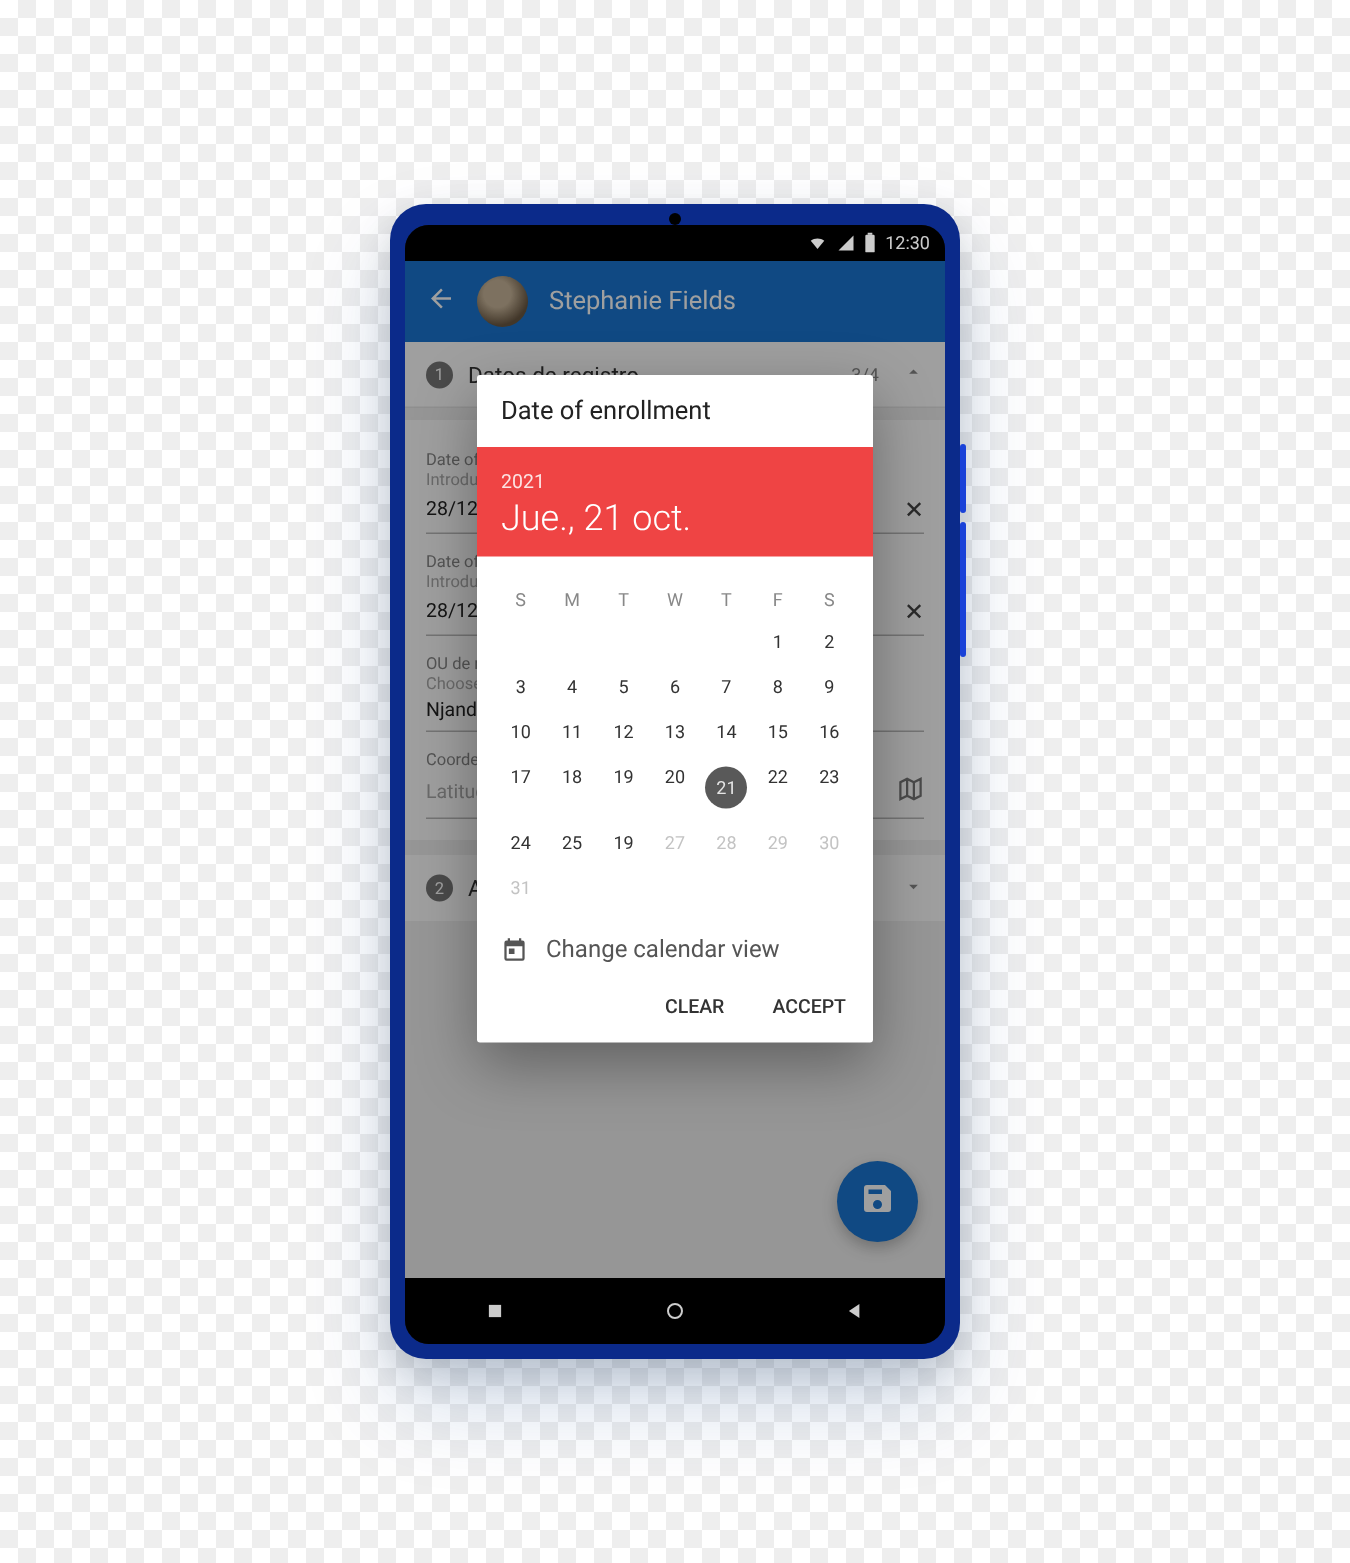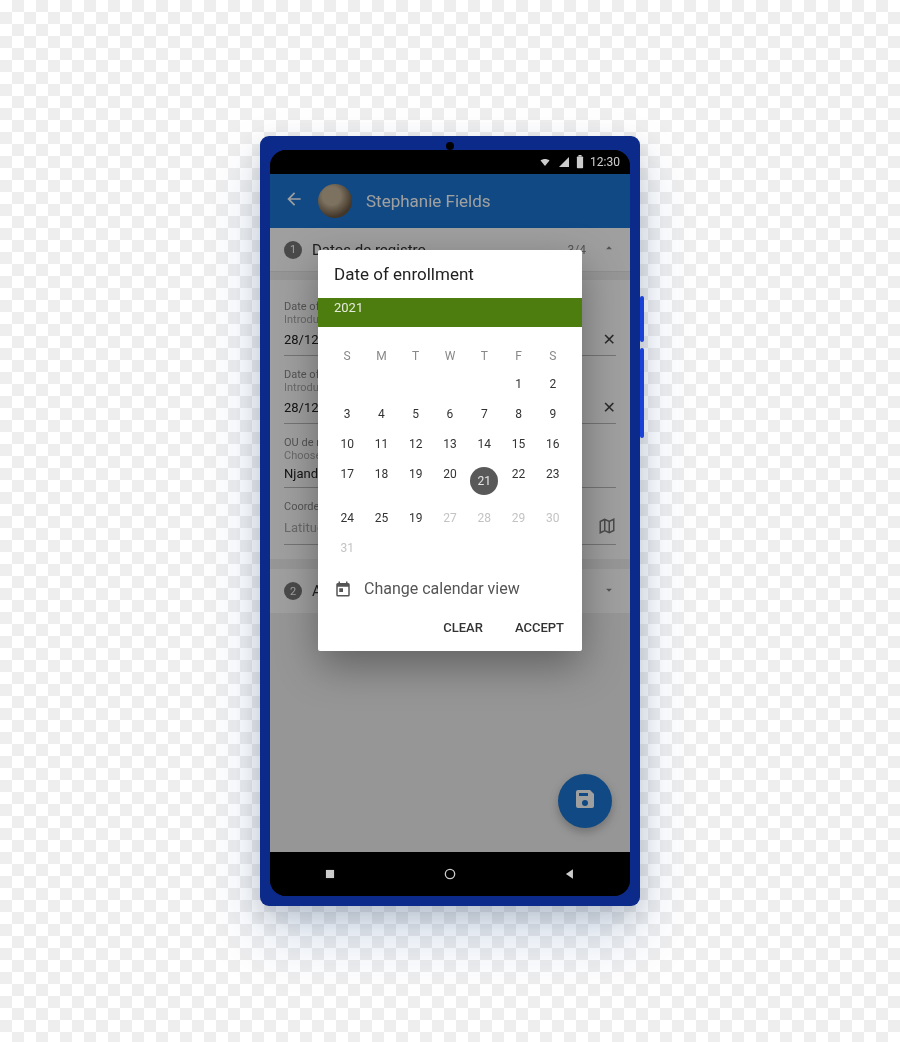--- a/index.html
+++ b/index.html
@@ -14,21 +14,21 @@
     background-size: 24px 24px;
     background-position: 0 0, 0 12px, 12px -12px, -12px 0px;
     display: flex;
     align-items: center;
     justify-content: center;
   }
   .phone {
     width: 380px;
     height: 770px;
     background: #0b2a8a;
-    border-radius: 9px;
+    border-radius: 24px;
     padding: 14px 10px 10px 10px;
     position: relative;
     box-shadow: 0 30px 60px rgba(0,60,140,0.18), 0 10px 25px rgba(0,0,0,0.15);
   }
   .phone-btn {
     position: absolute;
     width: 4px;
     border-radius: 2px;
     background: #1941d8;
     right: -4px;
@@ -169,23 +169,23 @@
     overflow: hidden;
     display: flex;
     flex-direction: column;
   }
   .dialog-title {
     padding: 14px 16px;
     font-size: 17px;
     color: #222;
   }
   .dialog-header {
-    background: #4d7c0f;
+    background: #ef4444;
     color: #fff;
-    padding: 2px 16px 12px 16px;
+    padding: 16px 16px 12px 16px;
   }
   .dialog-header .year { font-size: 13px; opacity: 0.85; }
   .dialog-header .date { font-size: 24px; font-weight: 300; margin-top: 2px; }
   .calendar {
     padding: 10px 12px 6px 12px;
   }
   .month-row {
     display: flex;
     align-items: center;
     justify-content: center;
@@ -350,20 +350,21 @@
         </span>
       </div>
     </div>
 
     <div class="overlay"></div>
 
     <div class="dialog">
       <div class="dialog-title">Date of enrollment</div>
       <div class="dialog-header">
         <div class="year">2021</div>
+        <div class="date">Jue., 21 oct.</div>
       </div>
       <div class="calendar">
         <div class="grid" id="cal-grid">
             <div class="dow">S</div>
             <div class="dow">M</div>
             <div class="dow">T</div>
             <div class="dow">W</div>
             <div class="dow">T</div>
             <div class="dow">F</div>
             <div class="dow">S</div>

